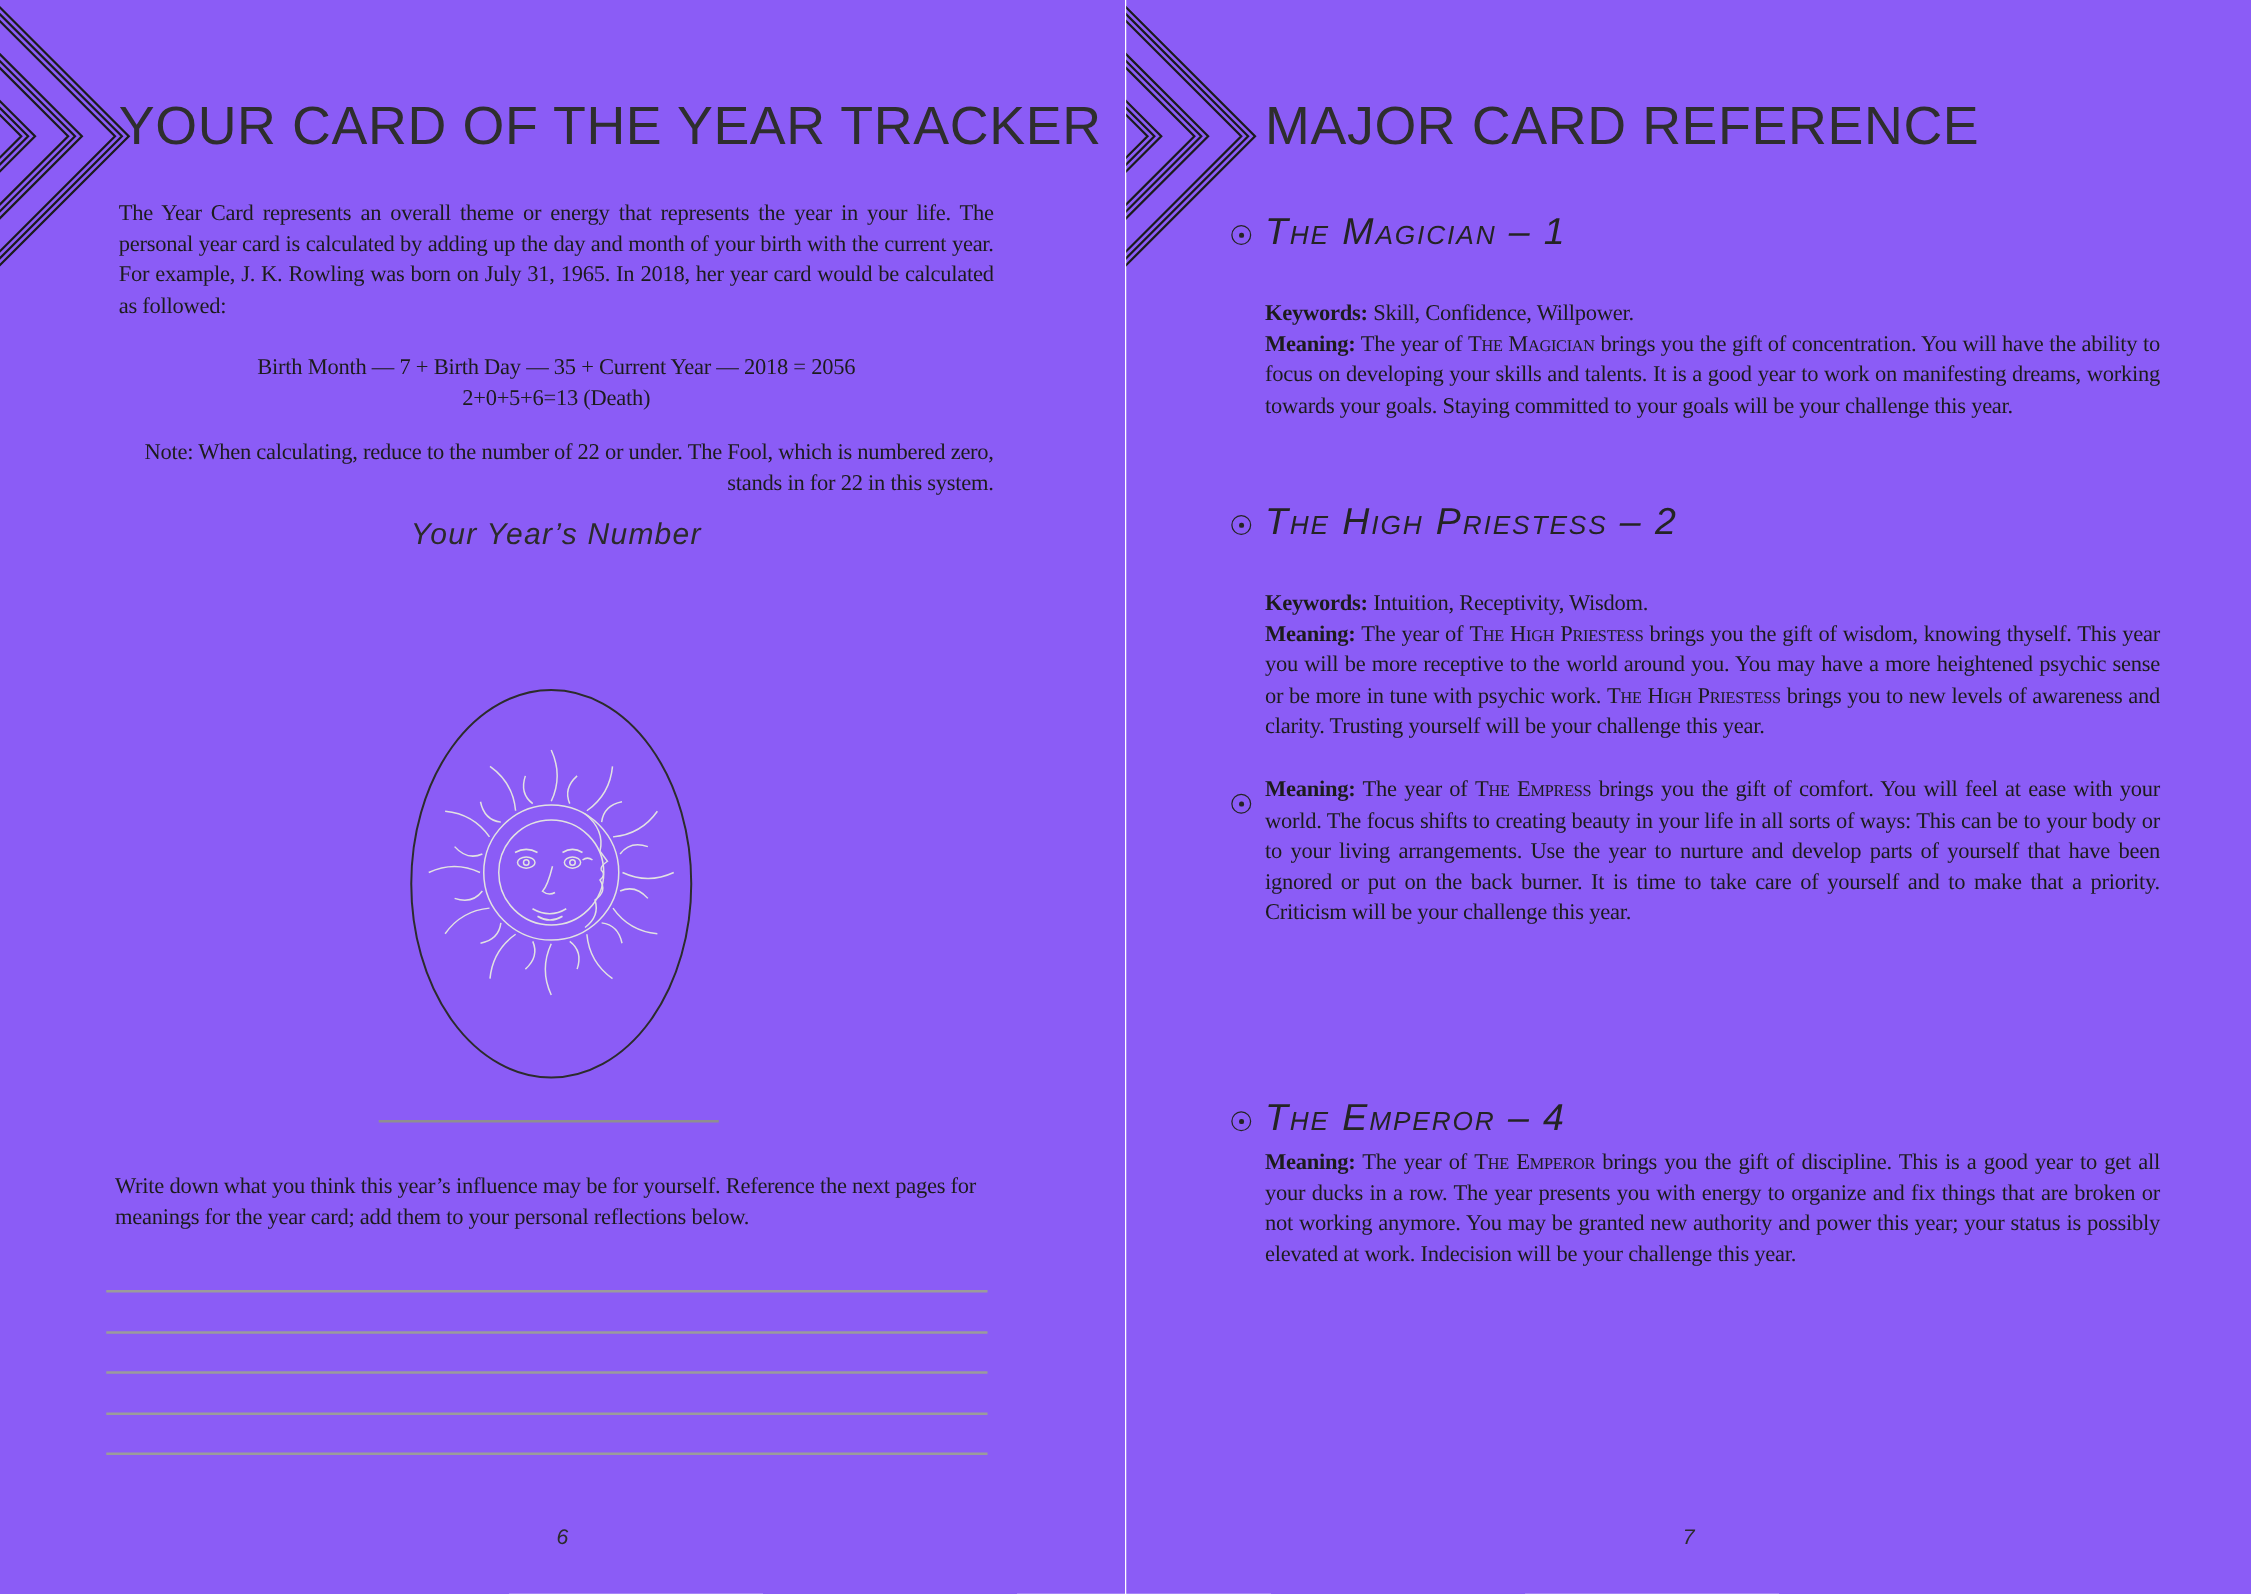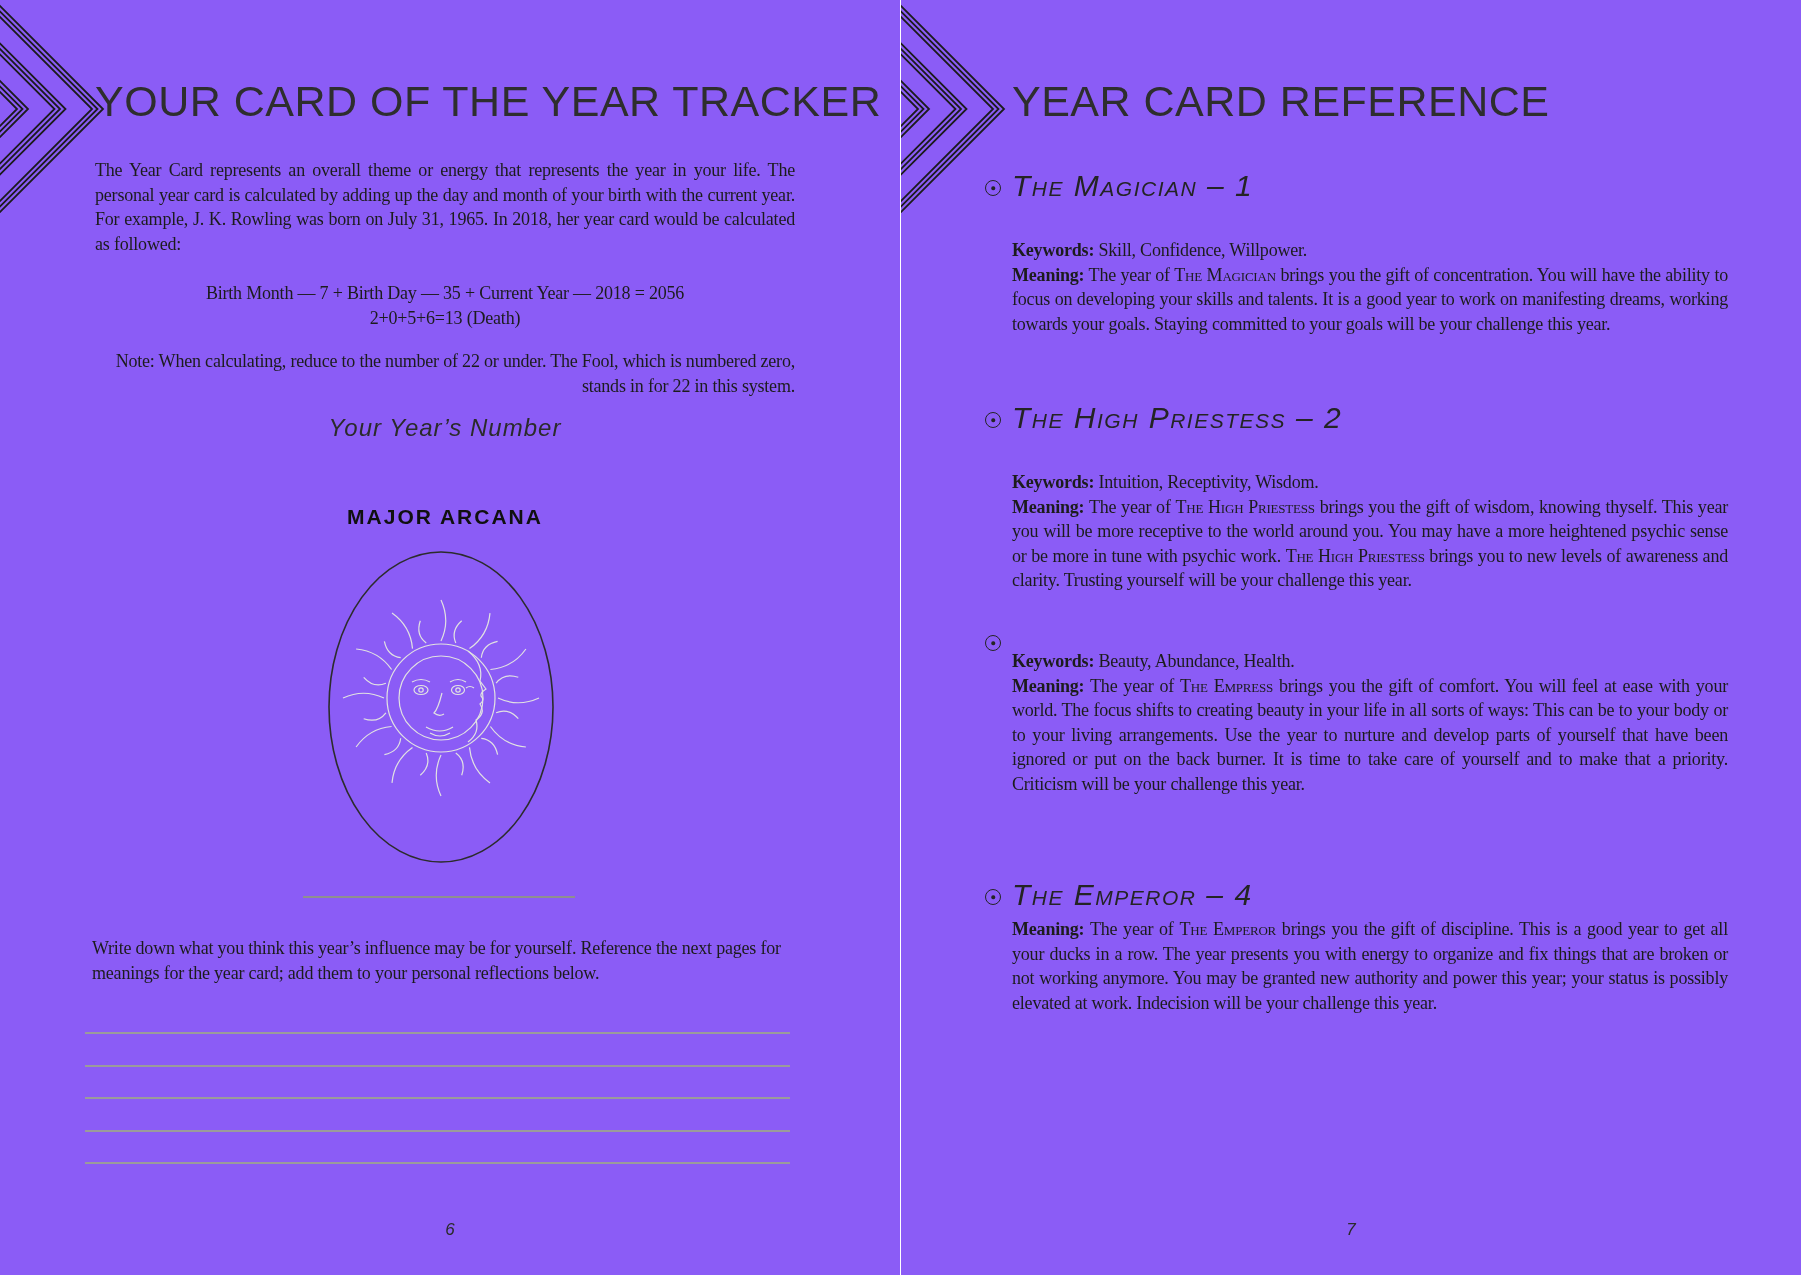--- a/index.html
+++ b/index.html
@@ -94,21 +94,20 @@
 
   <div class="serifblock formula">
     <div>Birth Month — 7 + Birth Day — 35 + Current Year — 2018 = 2056</div>
     <div>2+0+5+6=13 (Death)</div>
   </div>
 
   <p class="serifblock note">Note: When calculating, reduce to the number of 22 or under. The Fool, which is numbered zero, stands in for 22 in this system.</p>
 
   <div class="script-heading">Your Year’s Number</div>
 
-  <div class="arcana-label">MAJOR ARCANA</div>
 
   <svg class="oval-art" width="242" height="330" viewBox="0 0 242 330">
     <g stroke="#e2e2e2" stroke-width="1.2" fill="none">
 
       <path d="M 178 155 Q 198.4 164.5 219 155"></path>
       <path d="M 170.4 183.5 Q 183.3 201.9 205.9 204"></path>
       <path d="M 149.5 204.4 Q 151.5 226.8 170 239.9"></path>
       <path d="M 121 212 Q 111.5 232.4 121 253"></path>
       <path d="M 92.5 204.4 Q 74.1 217.3 72 239.9"></path>
       <path d="M 71.6 183.5 Q 49.2 185.5 36.1 204"></path>
@@ -176,21 +175,21 @@
     <path d="M -34 1 L 74 109 L -34 217"></path>
     <path d="M -39.5 1 L 68.5 109 L -39.5 217"></path>
     <path d="M -66 1 L 42 109 L -66 217"></path>
     <path d="M -71.5 1 L 36.5 109 L -71.5 217"></path>
     <path d="M -77 1 L 31 109 L -77 217"></path>
     <path d="M -103.5 1 L 4.5 109 L -103.5 217"></path>
     <path d="M -109 1 L -1 109 L -109 217"></path>
     <path d="M -114.5 1 L -6.5 109 L -114.5 217"></path>
   </svg>
 
-  <h1 class="big-title title-right">YEAR CARD REFERENCE</h1>
+  <h1 class="big-title title-right">MAJOR CARD REFERENCE</h1>
 
   <div id="cards-container">
       <section class="card-sec" style="top: 164px;">
         <div class="bullet">
           <span class="bullet-dot"></span>
         </div>
         <h3 class="card-heading"><span class="sc-title">The Magician</span><span> – </span><span>1</span></h3>
         <p class="kv"><b>Keywords:</b> Skill, Confidence, Willpower.</p>
         <p class="meaning"><b>Meaning:</b> <span>The year of </span><span class="sc">The Magician</span><span> brings you the gift of concentration. You will have the ability to focus on developing your skills and talents. It is a good year to work on manifesting dreams, working towards your goals. Staying committed to your goals will be your challenge this year.</span></p>
       </section>
@@ -199,21 +198,20 @@
           <span class="bullet-dot"></span>
         </div>
         <h3 class="card-heading"><span class="sc-title">The High Priestess</span><span> – </span><span>2</span></h3>
         <p class="kv"><b>Keywords:</b> Intuition, Receptivity, Wisdom.</p>
         <p class="meaning"><b>Meaning:</b> <span>The year of </span><span class="sc">The High Priestess</span><span> brings you the gift of wisdom, knowing thyself. This year you will be more receptive to the world around you. You may have a more heightened psychic sense or be more in tune with psychic work. </span><span class="sc">The High Priestess</span><span> brings you to new levels of awareness and clarity. Trusting yourself will be your challenge this year.</span></p>
       </section>
       <section class="card-sec" style="top: 619px;">
         <div class="bullet">
           <span class="bullet-dot"></span>
         </div>
-        <p class="kv"><b>Keywords:</b> Beauty, Abundance, Health.</p>
         <p class="meaning"><b>Meaning:</b> <span>The year of </span><span class="sc">The Empress</span><span> brings you the gift of comfort. You will feel at ease with your world. The focus shifts to creating beauty in your life in all sorts of ways: This can be to your body or to your living arrangements. Use the year to nurture and develop parts of yourself that have been ignored or put on the back burner. It is time to take care of yourself and to make that a priority. Criticism will be your challenge this year.</span></p>
       </section>
       <section class="card-sec" style="top: 873px;">
         <div class="bullet">
           <span class="bullet-dot"></span>
         </div>
         <h3 class="card-heading"><span class="sc-title">The Emperor</span><span> – </span><span>4</span></h3>
         <p class="meaning"><b>Meaning:</b> <span>The year of </span><span class="sc">The Emperor</span><span> brings you the gift of discipline. This is a good year to get all your ducks in a row. The year presents you with energy to organize and fix things that are broken or not working anymore. You may be granted new authority and power this year; your status is possibly elevated at work. Indecision will be your challenge this year.</span></p>
       </section>
     </div>

